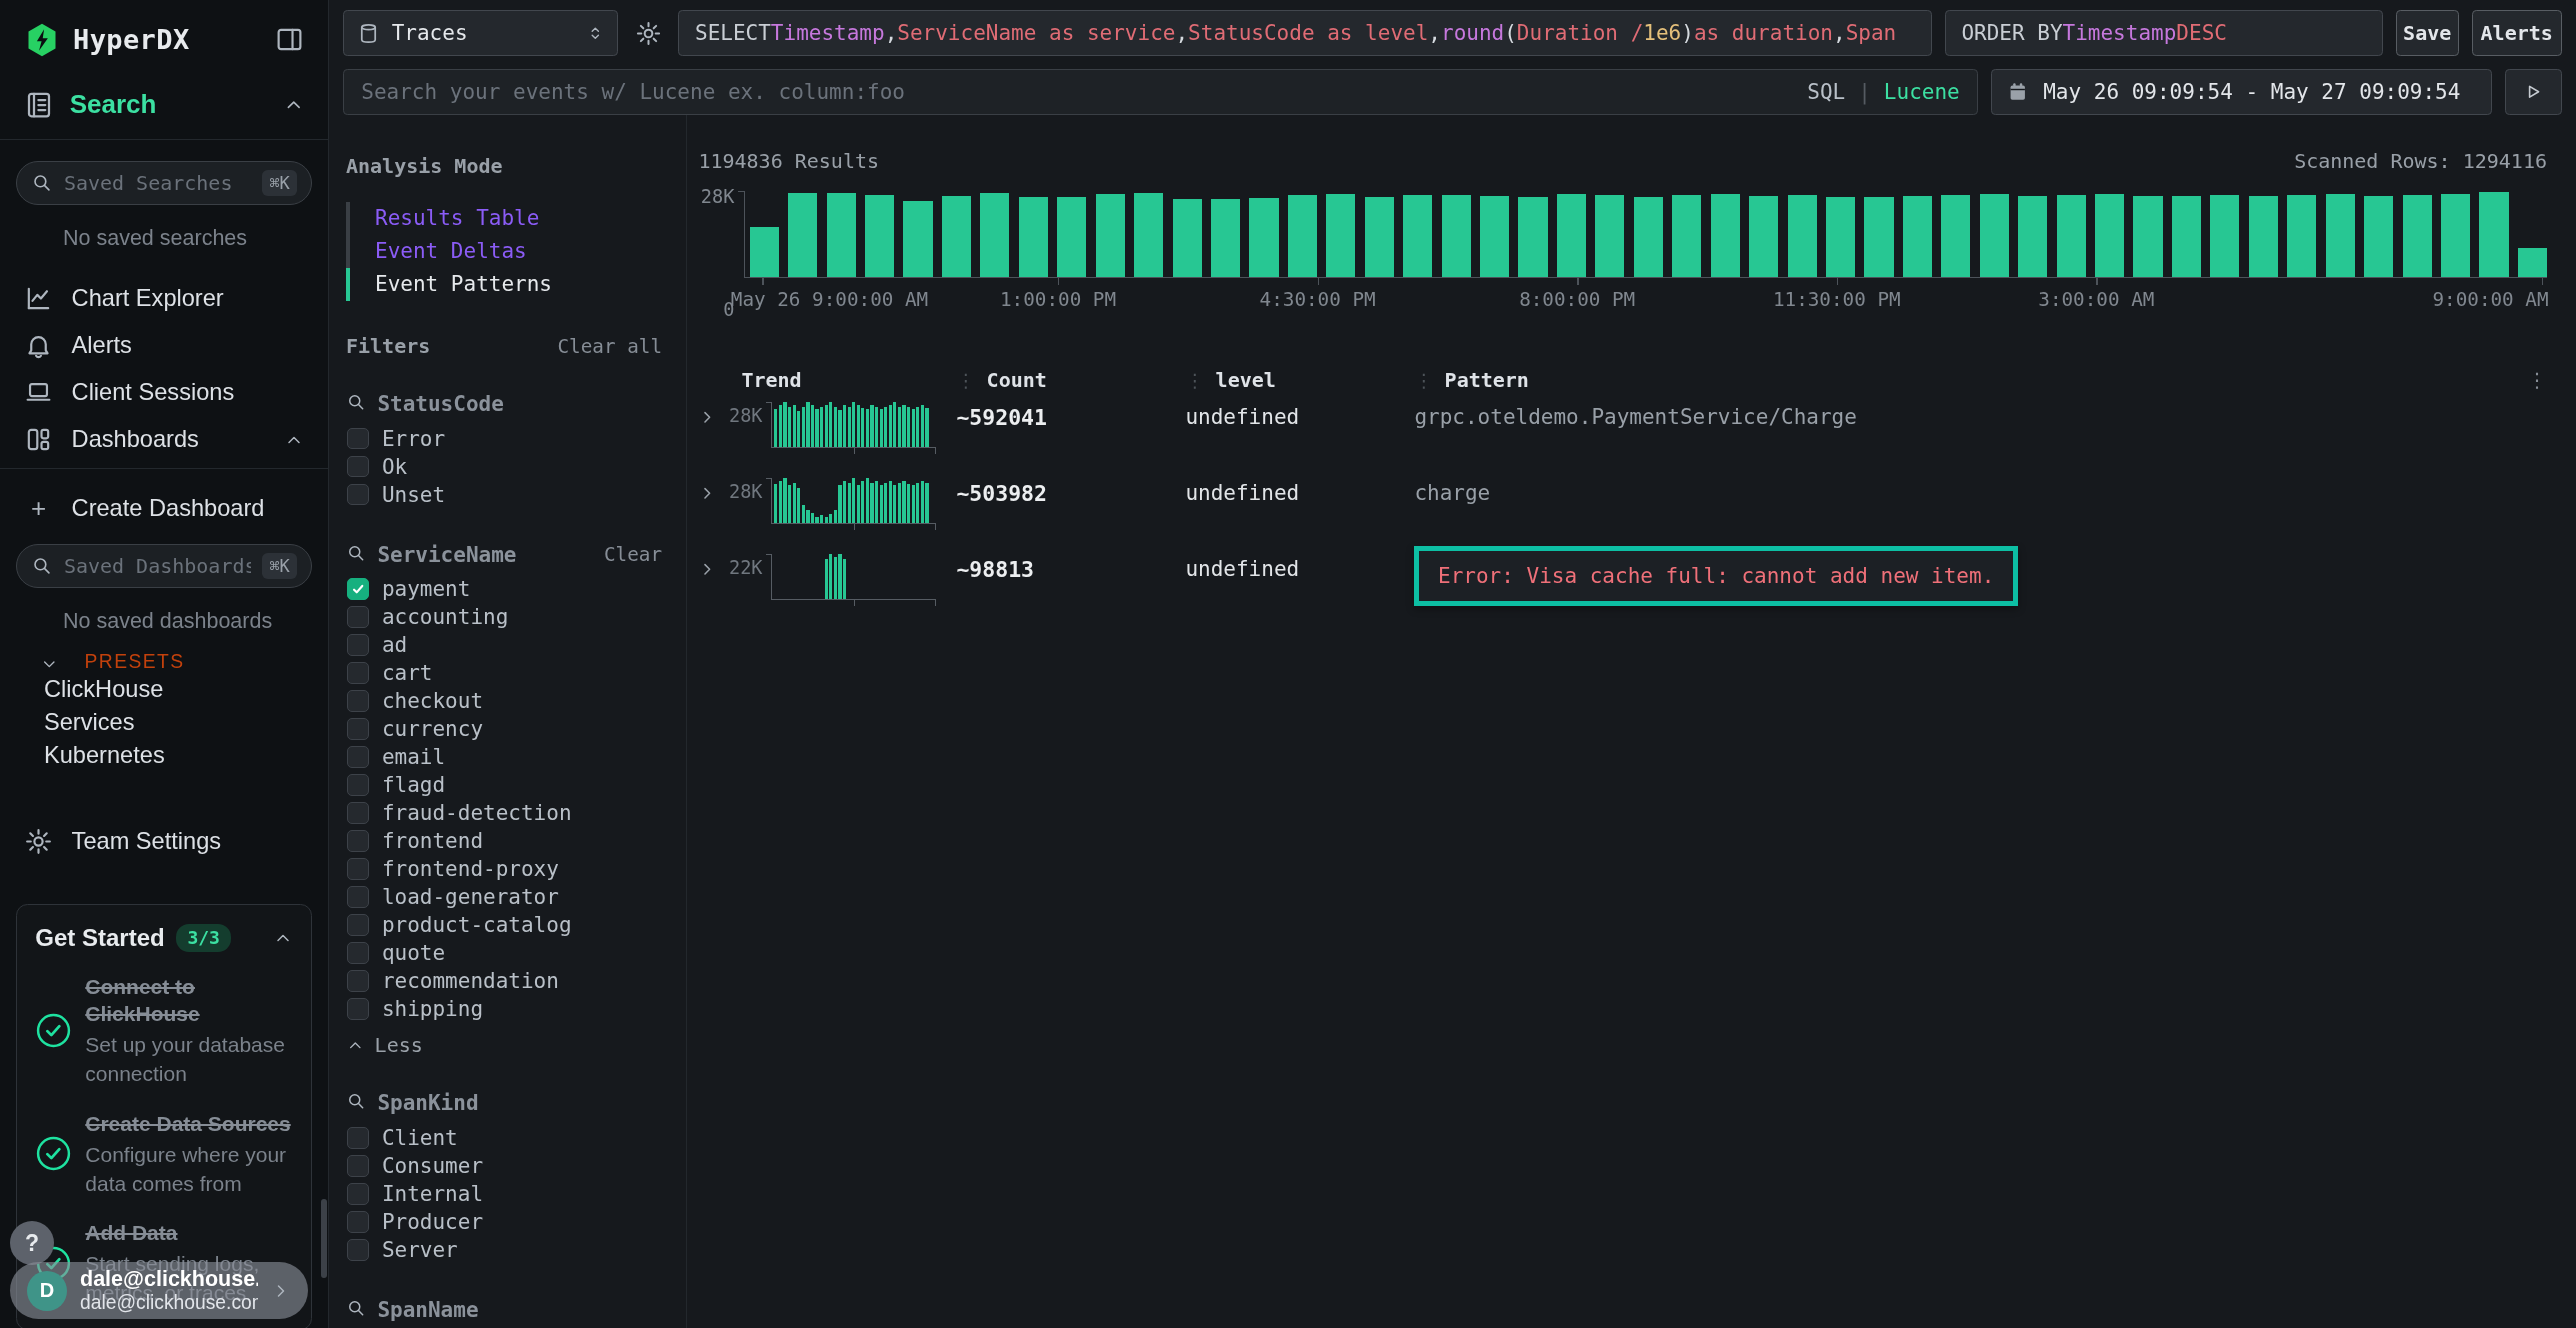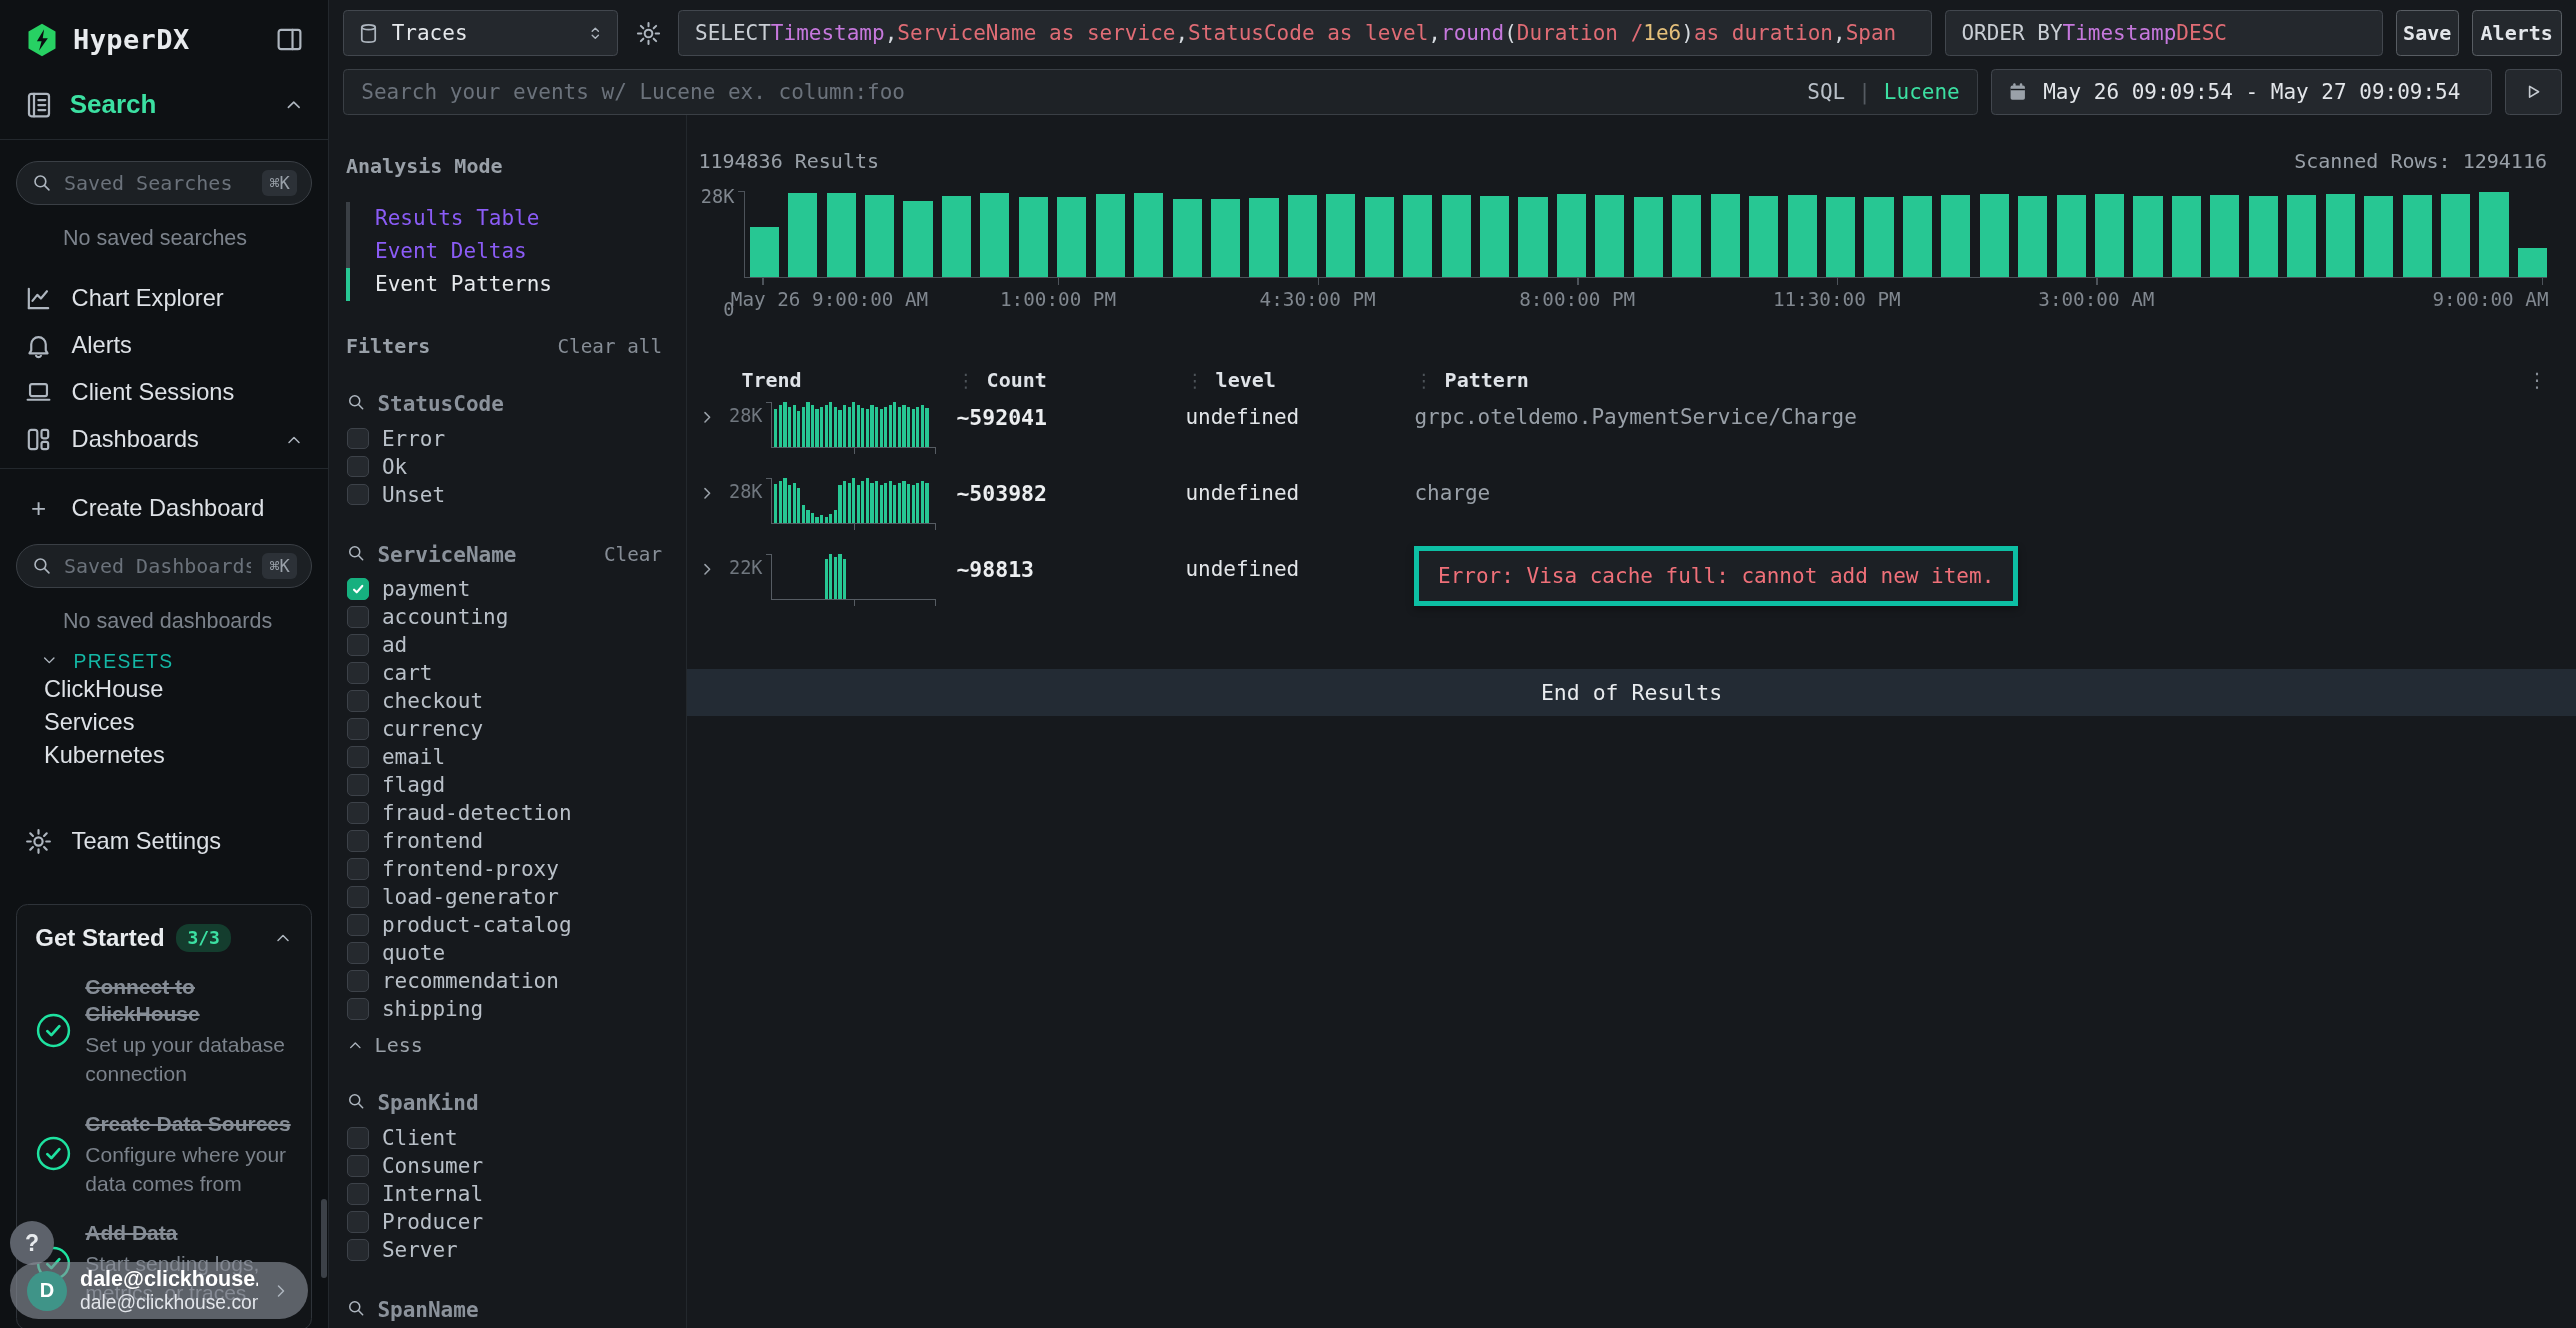--- a/index.html
+++ b/index.html
@@ -26,21 +26,21 @@
   .sec-head .lbl{font-size:26px;font-weight:bold;color:var(--green-bright);flex:1}
   .divider{height:0.7px;background:var(--border-soft);margin-top:18.6px}
   .pill{display:flex;align-items:center;gap:11.4px;height:44px;margin:21.5px 15.7px 0 15.7px;background:#1c2024;border:0.7px solid var(--border-input);border-radius:22px;padding:0 14.3px}
   .pill .ph{font-family:var(--mono);font-size:20px;color:var(--faint);flex:1;white-space:nowrap;overflow:hidden}
   .kbd{font-family:var(--mono);font-size:17px;color:#9aa1a9;background:#2c3137;border-radius:5.7px;padding:2.9px 7.2px}
   .empty-note{margin:21.5px 0 0 63px;font-size:21.5px;color:var(--dimmer)}
   .nav{margin-top:24px}
   .nav-item{display:flex;align-items:center;gap:18.6px;height:47px;padding:0 24px;cursor:pointer}
   .nav-item .lbl{font-size:23.6px;color:#dde1e6;flex:1}
   .plus{font-size:26px;color:#aeb6bf;width:29px;text-align:center}
-  .presets-head{display:flex;align-items:flex-start;gap:15px;margin:17px 0 0 40px;font-size:19.3px;letter-spacing:1.4px;color:#14b8a6}
+  .presets-head{display:flex;align-items:flex-end;gap:26px;margin:17px 0 0 40px;font-size:19.3px;letter-spacing:1.4px;color:#c2410c}
   .preset{padding-left:44px;height:33px;display:flex;align-items:center;font-size:23.6px;color:#dde1e6;cursor:pointer}
   .team{margin-top:46px}
   .gs-card{margin:39px 15.7px 0 15.7px;border:1.4px solid #2e3339;border-radius:11.4px;padding:18.6px 18.6px 21.5px 18.6px;background:#121518}
   .gs-head{display:flex;align-items:center;gap:11.4px}
   .gs-title{font-size:24px;font-weight:bold}
   .gs-badge{font-family:var(--mono);font-size:18px;font-weight:bold;color:var(--green-bright);background:#143d2e;border-radius:13px;padding:3.6px 11.4px}
   .gs-head .sp{flex:1}
   .gs-item{display:grid;grid-template-columns:37px 1fr;gap:13px;margin-top:21.5px;align-items:center}
   .gs-item-title{font-size:21px;font-weight:bold;color:#868d96;text-decoration:line-through;line-height:27px}
   .gs-item-desc{font-size:21px;color:var(--dimmer);line-height:29px;margin-top:2.9px}
@@ -819,18 +819,17 @@
                   </span>
                 </div>
                 <div class="cell count">~98813</div>
                 <div class="cell level">undefined</div>
                 <div class="cell pattern"><span class="pattern-box">Error: Visa cache full: cannot add new item.</span></div>
                 <div class="cell"></div>
               </div>
             </div>
         </div>
 
-        <div class="eor">End of Results</div>
       </div>
     </div>
   </div>
 </div>
 
 
 </body></html>

